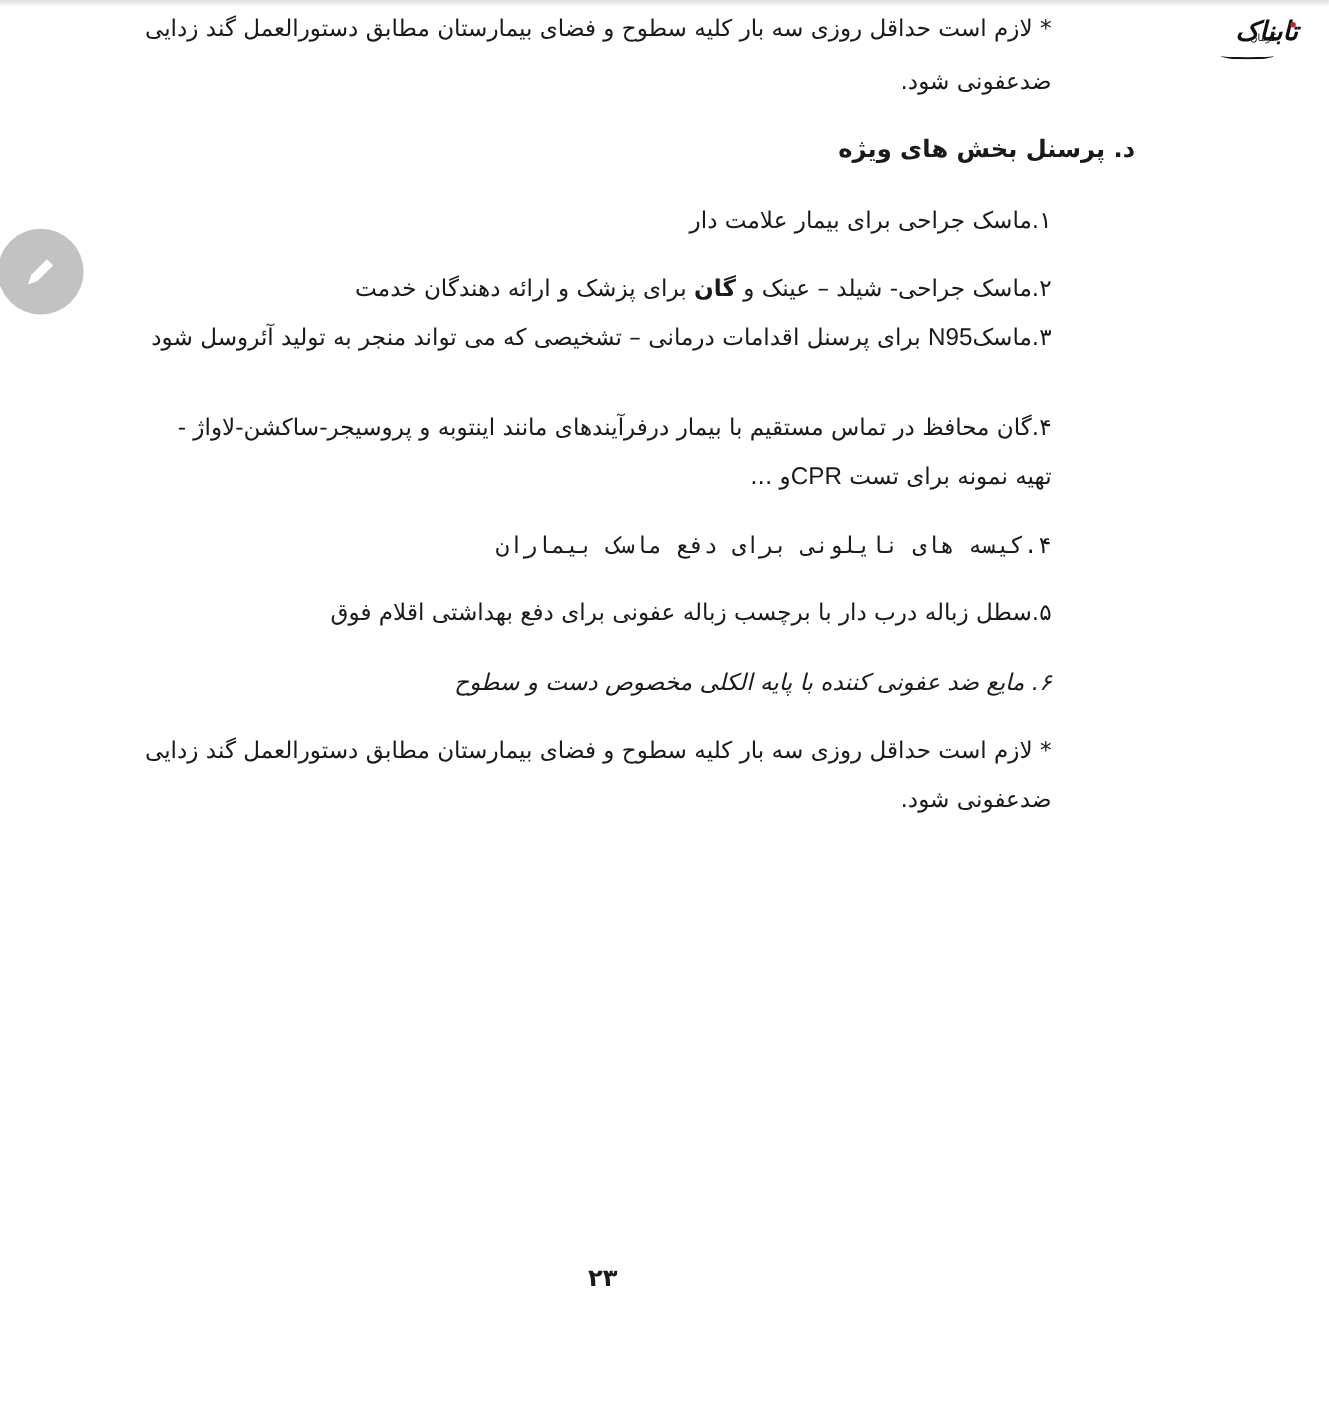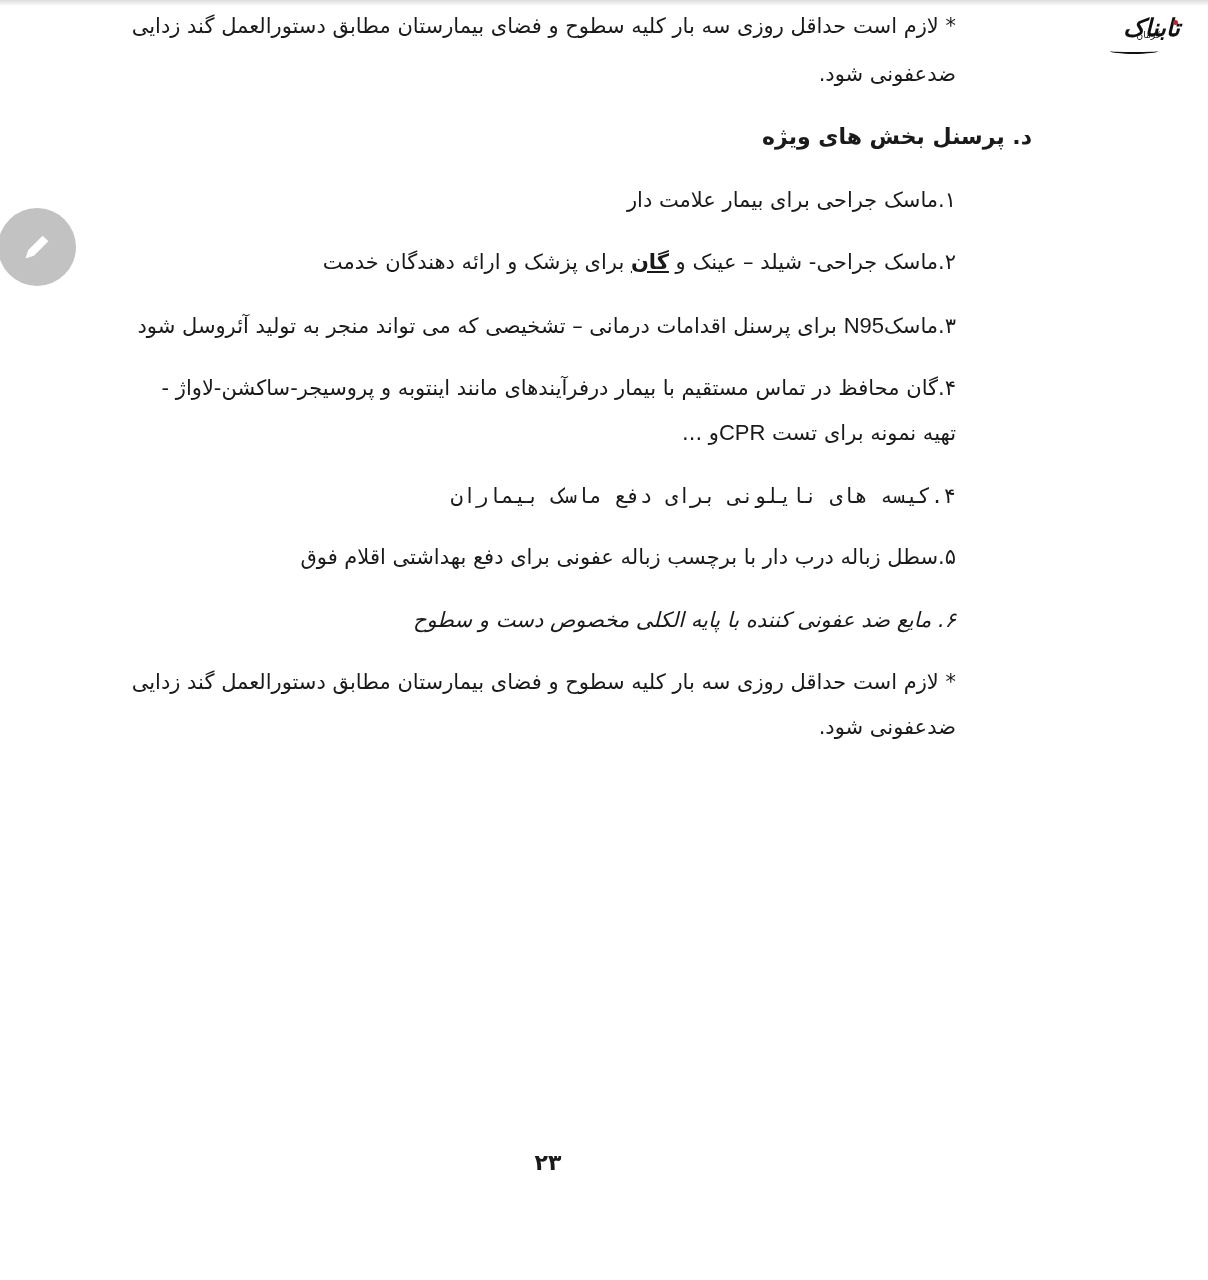--- a/index.html
+++ b/index.html
@@ -84,21 +84,21 @@
     }
     .heading {
       position: absolute;
       right: 176px;
       top: 124px;
       direction: rtl;
       font-size: 22px;
       font-weight: bold;
       white-space: nowrap;
     }
-    .bold { font-weight: bold; text-decoration: underline; }
+    .bold { font-weight: bold; }
     .latin { font-family: "Liberation Sans", sans-serif; font-size: 22px; }
     .page-number {
       position: absolute;
       left: 0;
       width: 1096px;
       top: 1150px;
       text-align: center;
       font-size: 22px;
       font-weight: bold;
       letter-spacing: 2px;
@@ -128,21 +128,21 @@
 <div class="para" style="top: 62px;">ضدعفونی شود.</div>
 
 <div class="heading">د. پرسنل بخش های ویژه</div>
 
 <div class="para" style="top: 188px; margin-left: 36px;">۱.ماسک جراحی برای بیمار علامت دار</div>
 
 <div class="para" style="top: 250px;">
   <span>۲.ماسک جراحی- شیلد – عینک و </span><span class="bold">گان</span><span> برای پزشک و ارائه دهندگان خدمت</span>
 </div>
 
-<div class="para" style="top: 313px;">
+<div class="para" style="top: 294px;">
   <span>۳.ماسک</span><span class="latin">N95</span><span> برای پرسنل  اقدامات درمانی – تشخیصی که می تواند منجر به تولید آئروسل شود</span>
 </div>
 
 <div class="para" style="top: 376px;">۴.گان محافظ در تماس مستقیم با بیمار درفرآیندهای مانند  اینتوبه و پروسیجر-ساکشن-لاواژ -</div>
 <div class="para" style="top: 420px;">
   <span>تهیه نمونه برای تست  </span><span class="latin">CPR</span><span>و ...</span>
 </div>
 
 <div class="para" style="top: 484px; font-family: Liberation Mono, monospace;">۴.کیسه های نایلونی برای دفع ماسک بیماران</div>
 

